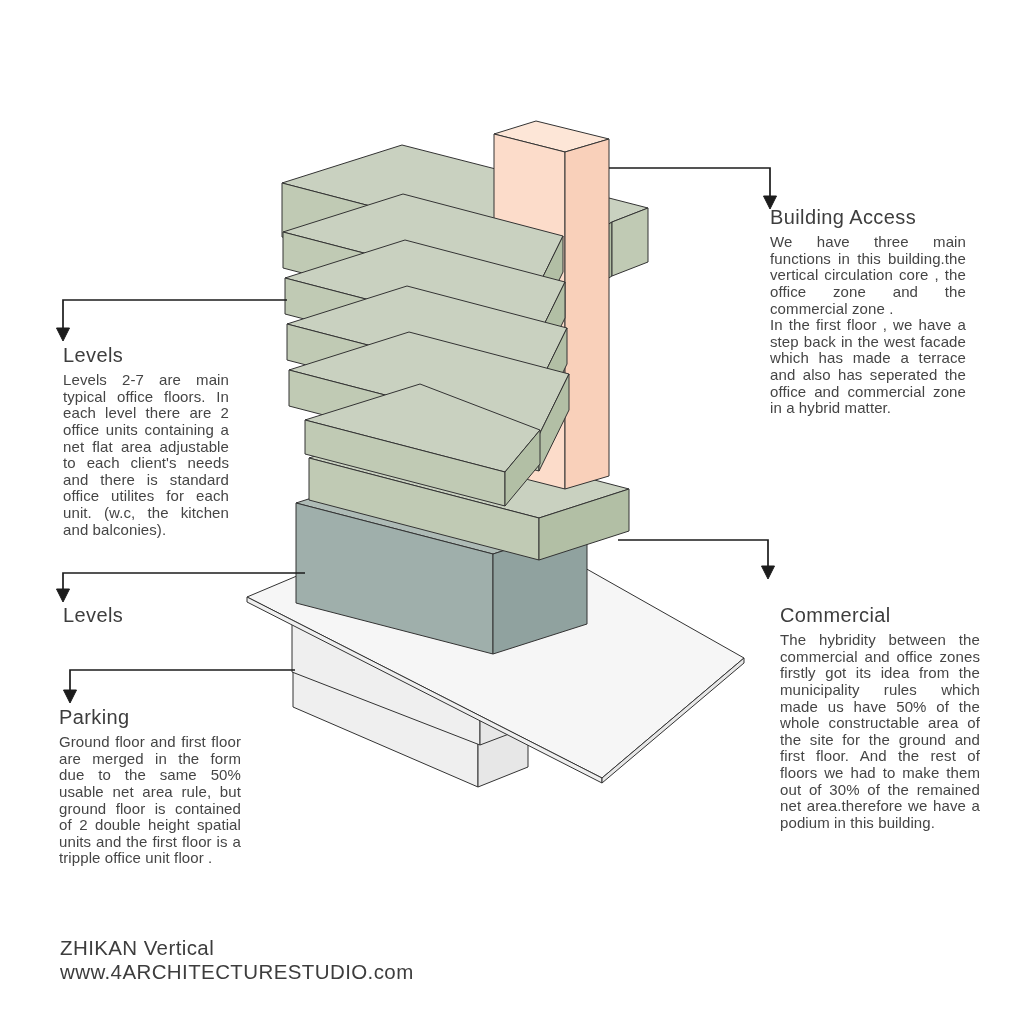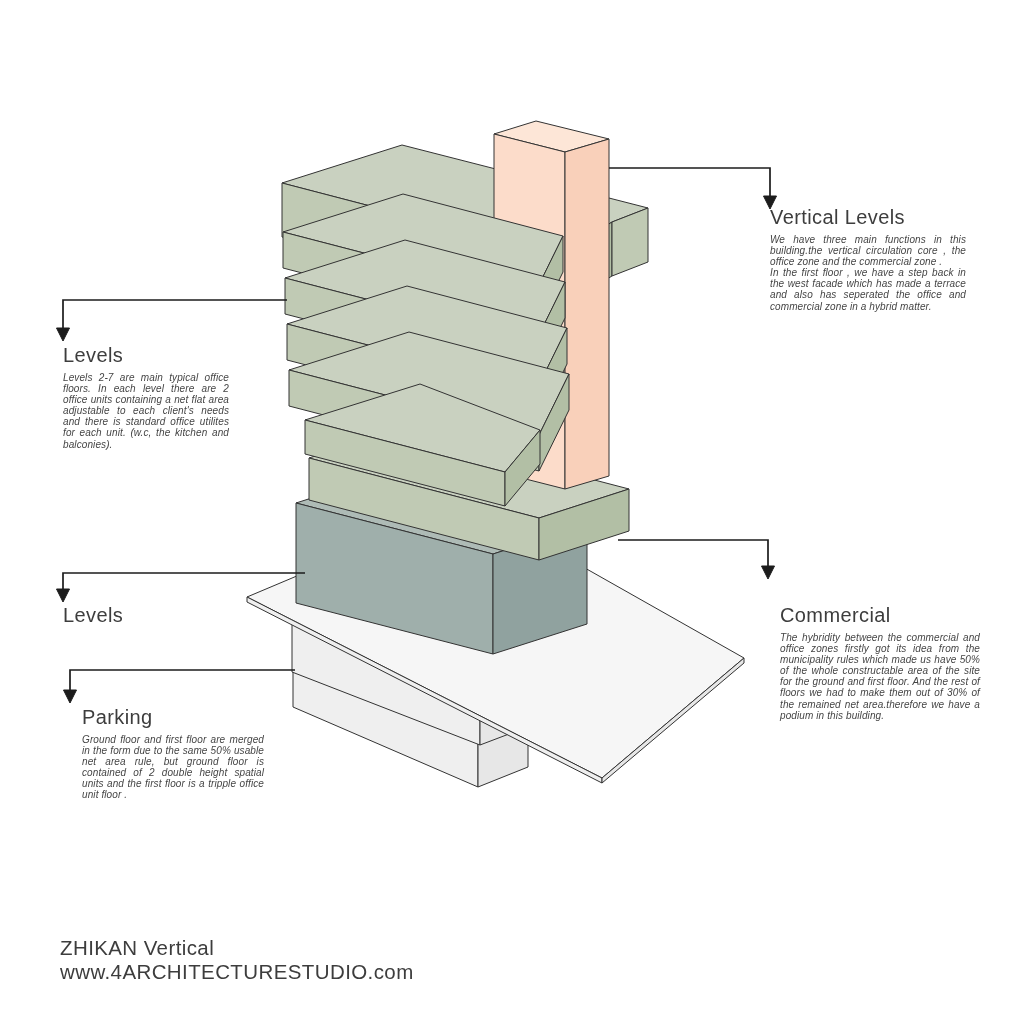--- a/index.html
+++ b/index.html
@@ -24,22 +24,22 @@
   polygon, line{stroke:var(--outline);stroke-width:1;stroke-linejoin:round;}
   .leader{stroke:var(--leader);stroke-width:1.7;fill:none;}
   .arrow{fill:var(--leader);stroke:var(--leader);stroke-width:1;}
   
   .ann{position:absolute;color:var(--text-body);}
   .ann h2{
     margin:0 0 6px 0;font-size:20px;font-weight:400;color:var(--text-title);
     letter-spacing:0.4px;line-height:1.1;
   }
   .ann .body{
-    font-size:10px;line-height:1.11;text-align:justify;color:var(--text-body);
-    white-space:pre-line;letter-spacing:0.1px;font-style:italic;
+    font-size:15px;line-height:1.11;text-align:justify;color:var(--text-body);
+    white-space:pre-line;letter-spacing:0.1px;
   }
   #footer{
     position:absolute;left:60px;top:936px;color:var(--text-title);
     font-size:20.5px;line-height:1.17;letter-spacing:0.4px;
   }
 </style>
 </head>
 <body>
 
 <div id="stage">
@@ -130,40 +130,40 @@
       <polyline class="leader" points="305,573 63,573 63,589"></polyline>
       <polygon class="arrow" points="56.5,589 69.5,589 63,602"></polygon>
     </g>
     <g>
       <polyline class="leader" points="295,670 70,670 70,690"></polyline>
       <polygon class="arrow" points="63.5,690 76.5,690 70,703"></polygon>
     </g>
   </svg>
 
   <div class="ann" style="left:770px;top:206px;width:196px;">
-    <h2>Vertical Levels</h2>
+    <h2>Building Access</h2>
     <div class="body">We have three main functions in this building.the vertical circulation core , the office zone and the  commercial zone .
 In the first floor , we have a step back in the west facade which has made a terrace and also has seperated the office and commercial zone in a hybrid matter.</div>
   </div>
 
   <div class="ann" style="left:63px;top:344px;width:166px;">
     <h2>Levels</h2>
     <div class="body">Levels 2-7 are main typical office floors. In each level there are 2 office units containing a net flat area adjustable to each client's needs and there is standard office utilites for each unit. (w.c, the kitchen and balconies).</div>
   </div>
 
   <div class="ann" style="left:768px;top:604px;width:200px;margin-left:12px;">
     <h2>Commercial</h2>
     <div class="body">The hybridity between the commercial and office zones firstly got its idea from the municipality rules which made us have 50% of  the whole constructable area of the site for the ground and first floor. And the rest of floors we had to make them out of 30% of the remained net area.therefore we have a podium in this building.</div>
   </div>
 
   <div class="ann" style="left:63px;top:604px;width:160px;">
     <h2>Levels</h2>
   </div>
 
-  <div class="ann" style="left:82px;top:706px;width:182px;">
+  <div class="ann" style="left:59px;top:706px;width:182px;">
     <h2>Parking</h2>
     <div class="body">Ground floor and first floor are merged in the form due to the same 50% usable net area rule, but ground floor is contained of 2 double height spatial units and the first floor is a tripple office unit floor .</div>
   </div>
 
   <div id="footer">
     <div>ZHIKAN Vertical</div>
     <div>www.4ARCHITECTURESTUDIO.com</div>
   </div>
 
 </div>

